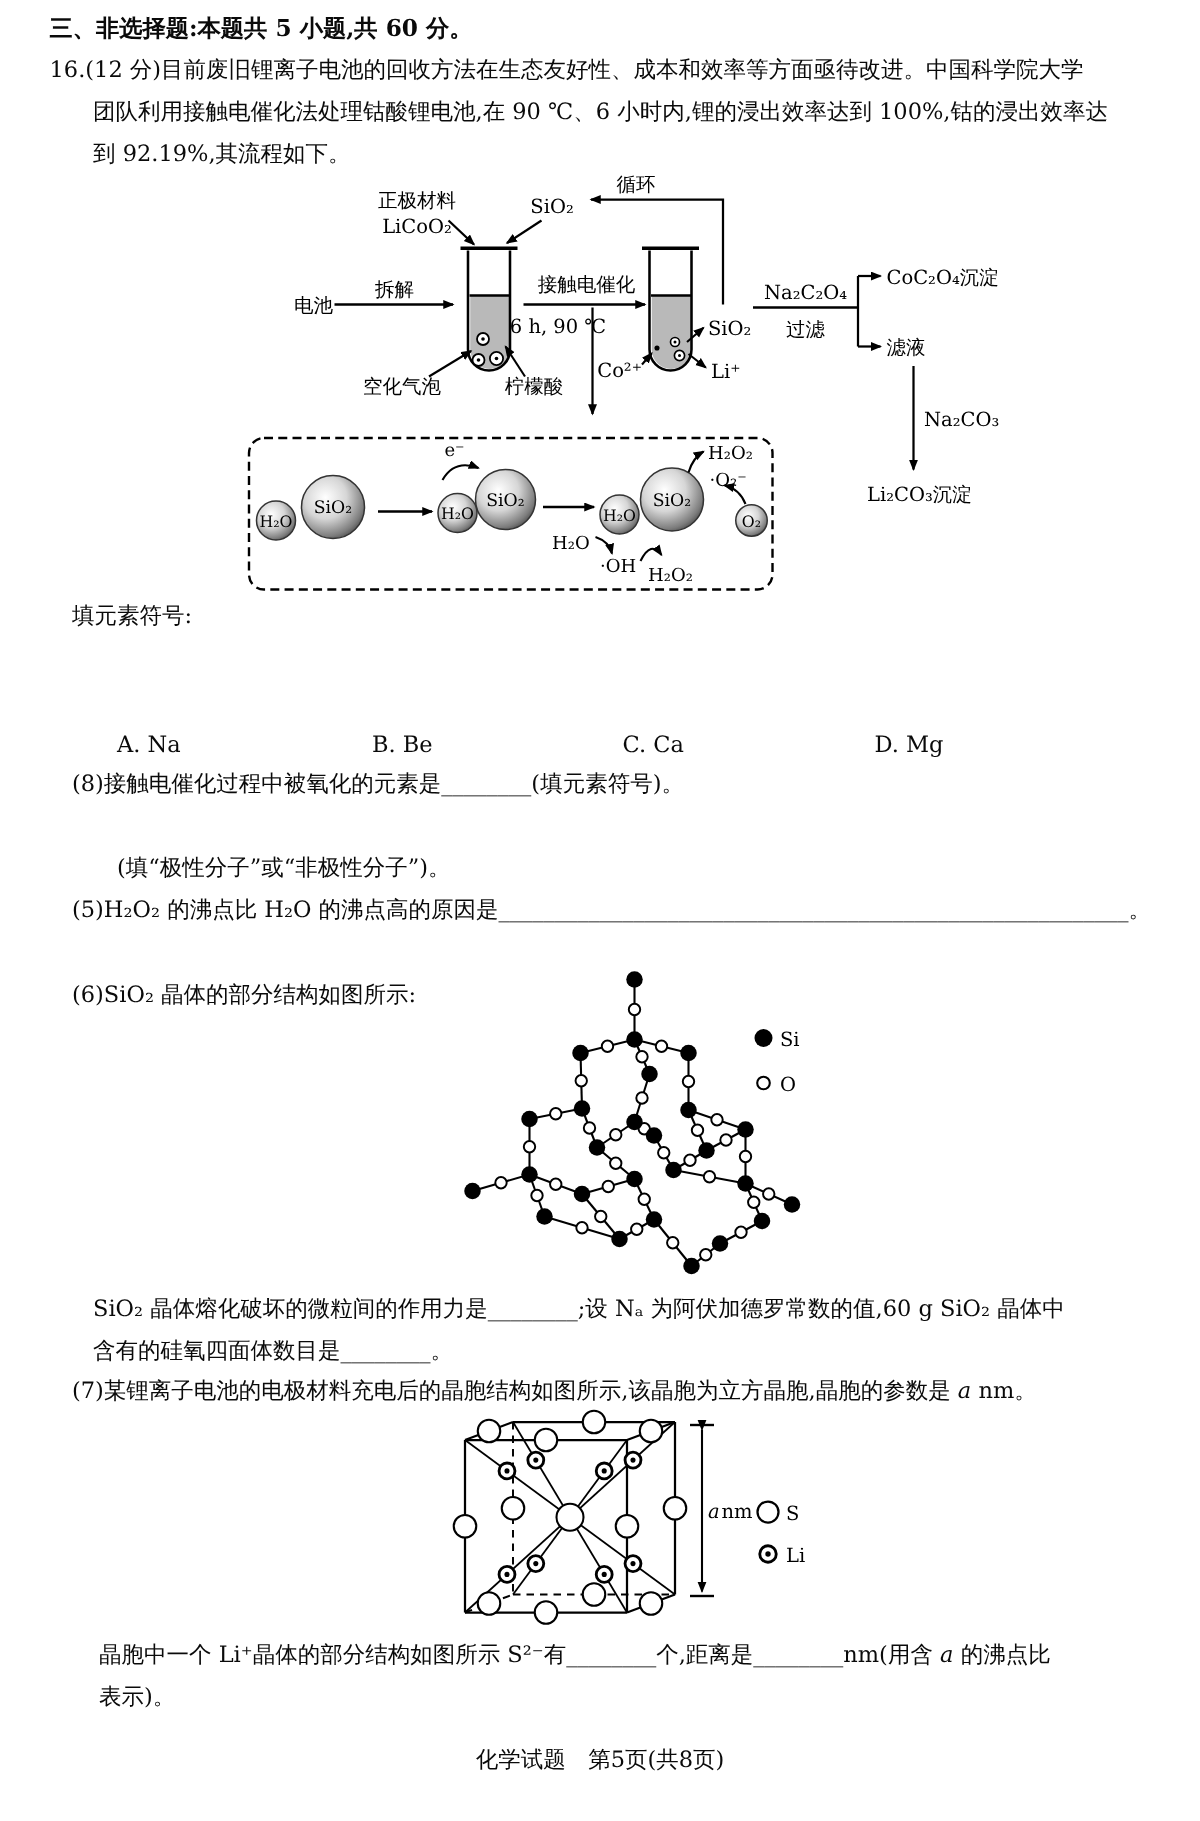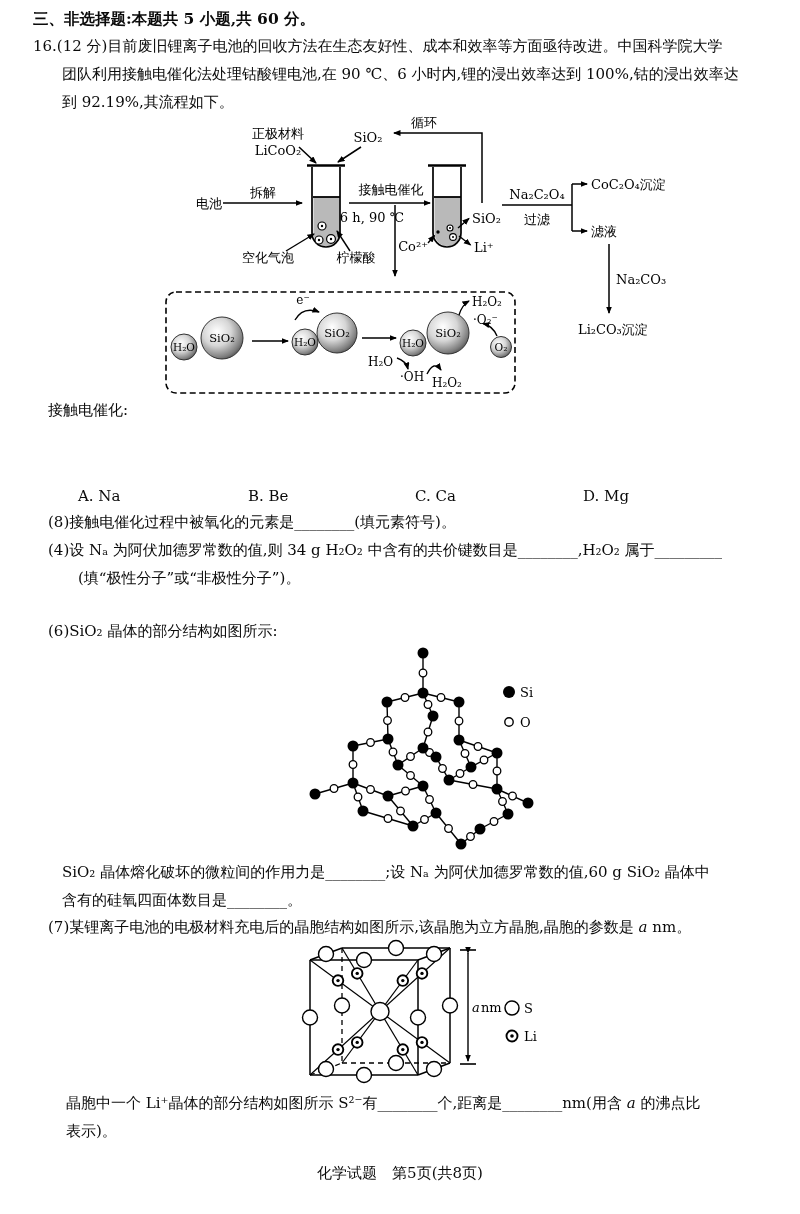--- a/index.html
+++ b/index.html
@@ -16,29 +16,29 @@
 </head>
 <body>
 
 <div class="page">
 
   <div class="tl b" style="left:33px;top:8px">三、非选择题:本题共 5 小题,共 60 分。</div>
   <div class="tl" style="left:33px;top:36px">16.(12 分)目前废旧锂离子电池的回收方法在生态友好性、成本和效率等方面亟待改进。中国科学院大学</div>
   <div class="tl" style="left:62px;top:64px">团队利用接触电催化法处理钴酸锂电池,在 90 ℃、6 小时内,锂的浸出效率达到 100%,钴的浸出效率达</div>
   <div class="tl" style="left:62px;top:92px">到 92.19%,其流程如下。</div>
 
-  <div class="tl" style="left:48px;top:400px">接触电催化:</div>
+  <div class="tl" style="left:48px;top:400px">填元素符号:</div>
   <div class="tl" style="left:78px;top:486px">A. Na</div>
   <div class="tl" style="left:248px;top:486px">B. Be</div>
   <div class="tl" style="left:415px;top:486px">C. Ca</div>
   <div class="tl" style="left:583px;top:486px">D. Mg</div>
   <div class="tl" style="left:48px;top:512px">(8)接触电催化过程中被氧化的元素是________(填元素符号)。</div>
-  <div class="tl" style="left:48px;top:540px">(4)设 Nₐ 为阿伏加德罗常数的值,则 34 g H₂O₂ 中含有的共价键数目是________,H₂O₂ 属于_________</div>
   <div class="tl" style="left:78px;top:568px">(填“极性分子”或“非极性分子”)。</div>
-  <div class="tl" style="left:48px;top:621px">(6)SiO₂ 晶体的部分结构如图所示:</div>
+  <div class="tl" style="left:48px;top:596px">(5)H₂O₂ 的沸点比 H₂O 的沸点高的原因是________________________________________________________。</div>
+  <div class="tl" style="left:48px;top:653px">(6)SiO₂ 晶体的部分结构如图所示:</div>
 
   <div class="tl" style="left:62px;top:862px">SiO₂ 晶体熔化破坏的微粒间的作用力是________;设 Nₐ 为阿伏加德罗常数的值,60 g SiO₂ 晶体中</div>
   <div class="tl" style="left:62px;top:890px">含有的硅氧四面体数目是________。</div>
 
   <div class="tl" style="left:48px;top:917px"><span>(7)某锂离子电池的电极材料充电后的晶胞结构如图所示,该晶胞为立方晶胞,晶胞的参数是 </span><i class="it">a</i><span> nm。</span></div>
   <div class="tl" style="left:66px;top:1093px"><span>晶胞中一个 Li⁺晶体的部分结构如图所示 S²⁻有________个,距离是________nm(用含 </span><i class="it">a</i><span> 的沸点比</span></div>
   <div class="tl" style="left:66px;top:1121px">表示)。</div>
 
   <div class="tl ctr" style="left:400px;top:1163px">化学试题　第5页(共8页)</div>
 

